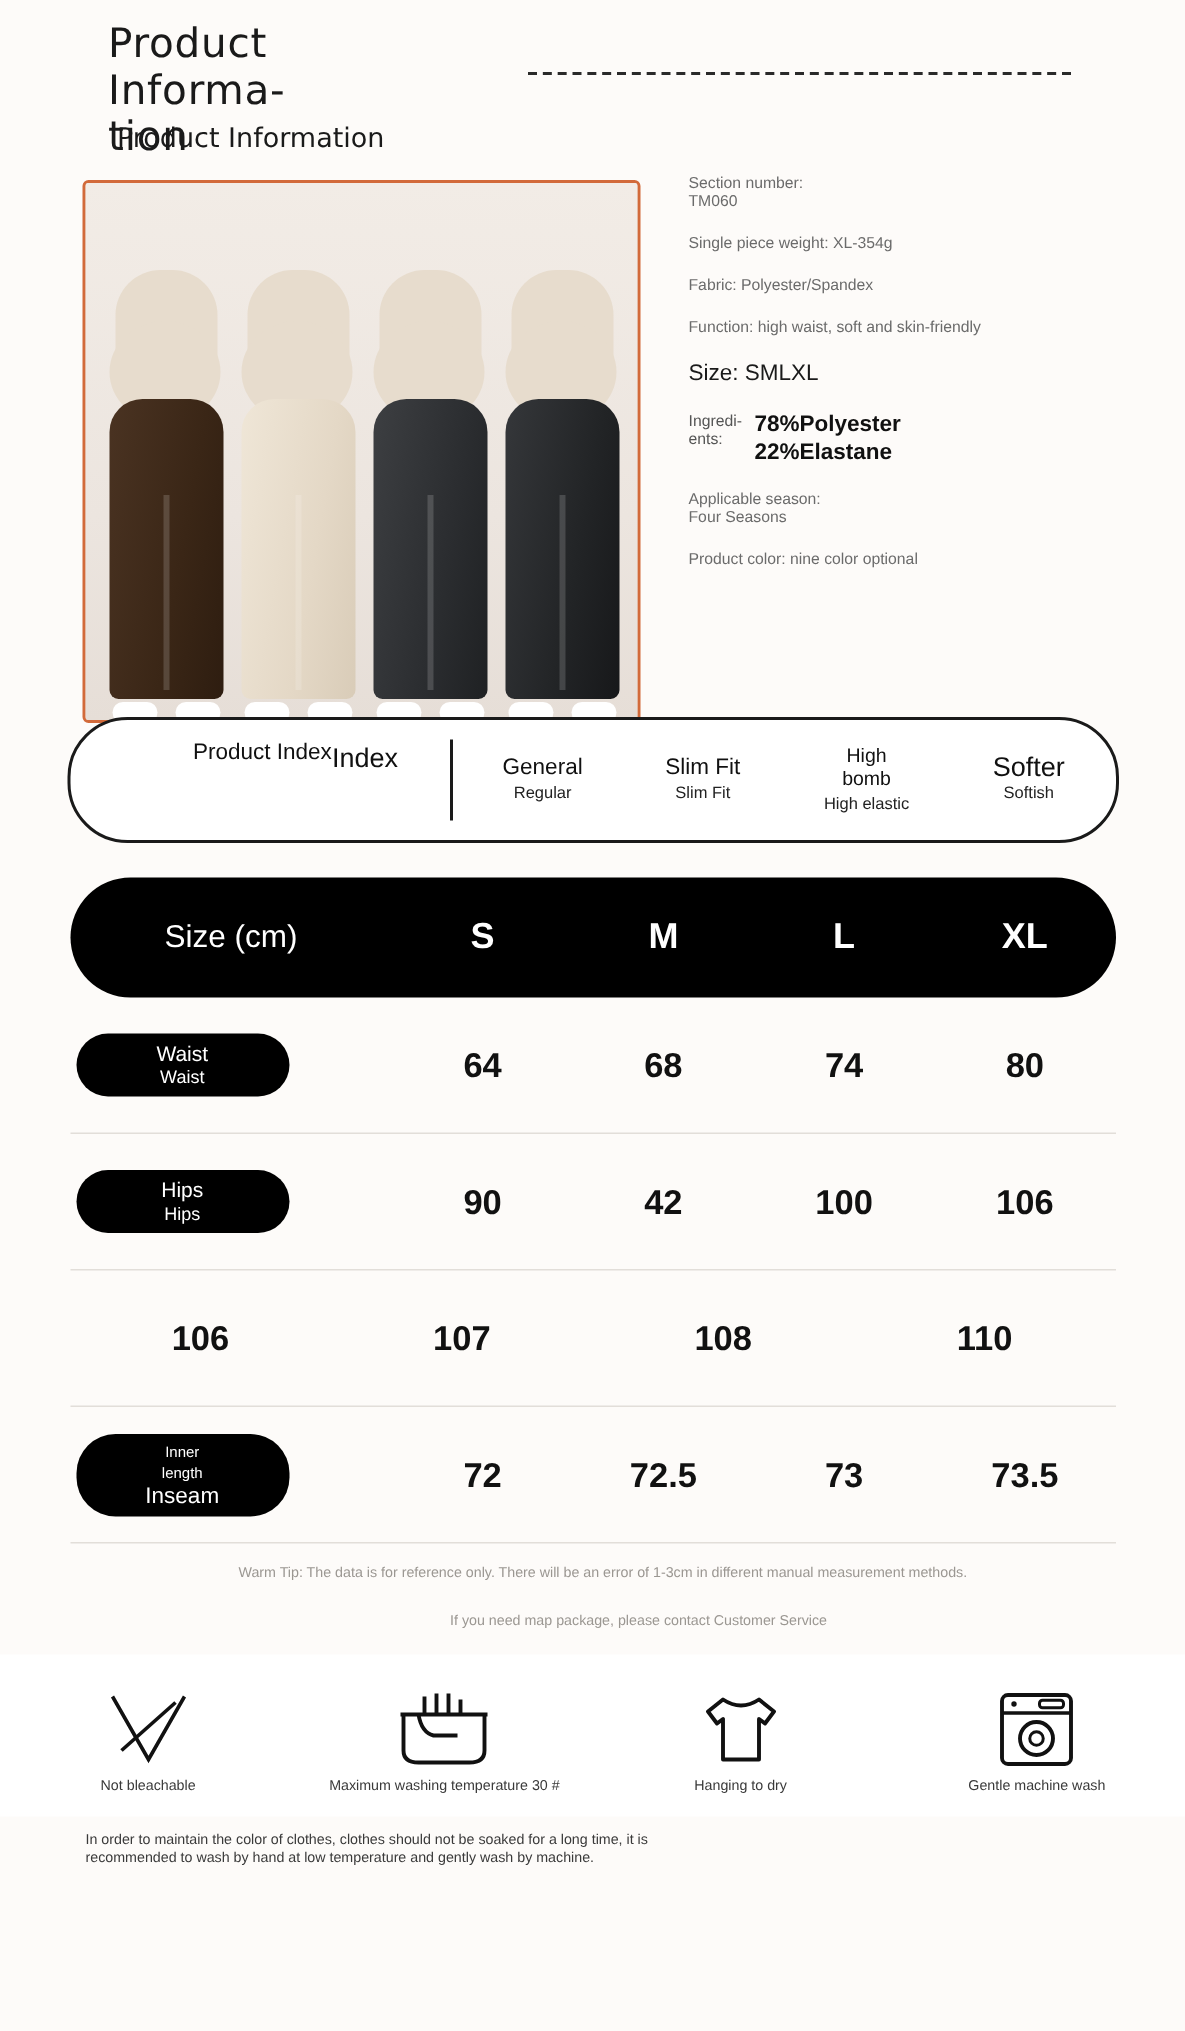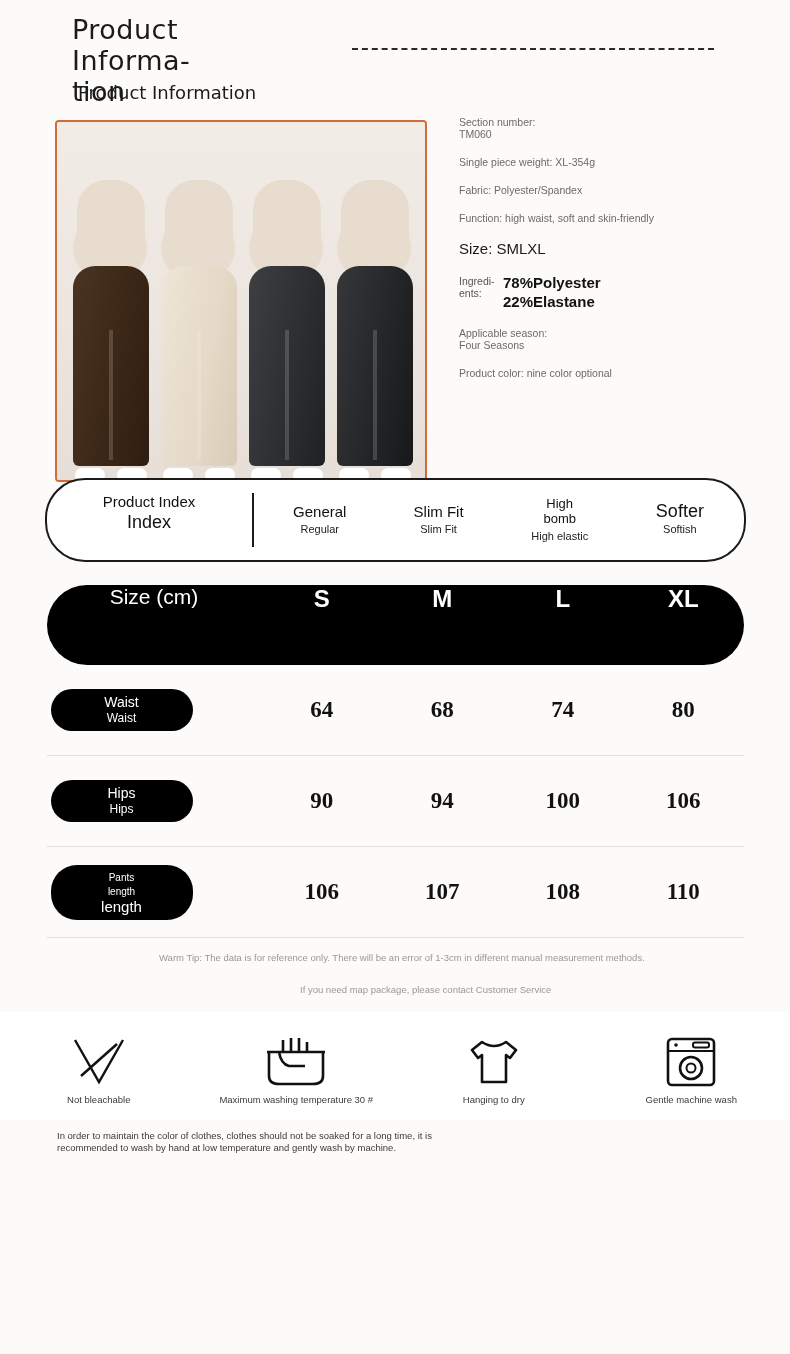--- a/index.html
+++ b/index.html
@@ -163,22 +163,23 @@
     display: flex;
     align-items: center;
     background: #fff;
   }
   .index-left {
     width: 205px;
     text-align: center;
     border-right: 2px solid #1a1a1a;
     height: 54px;
     display: flex;
-    flex-direction: column;
-    justify-content: flex-start;
+    flex-direction: row;
+    justify-content: center;
+    margin-left: 48px;
   }
   .index-left .t1 { font-size: 15px; color: #111; }
   .index-left .t2 { font-size: 18px; color: #111; margin-top: 2px; }
   .index-items {
     flex: 1;
     display: flex;
     justify-content: space-around;
     align-items: center;
     padding: 0 6px;
   }
@@ -189,20 +190,21 @@
   .index-item.soft .a { font-size: 18px; }
 
   
   .size-header {
     margin: 23px auto 0;
     width: 697px;
     height: 80px;
     background: #000;
     border-radius: 40px;
     display: flex;
+    align-items: center;
     color: #fff;
   }
   .size-header .label {
     width: 215px;
     text-align: center;
     font-size: 21px;
   }
   .size-header .cols {
     flex: 1;
     display: flex;
@@ -237,21 +239,21 @@
     background: #000;
     color: #fff;
     border-radius: 26px;
     text-align: center;
     line-height: 14px;
   }
   .chip .c1 { font-size: 14px; }
   .chip .c2 { font-size: 12px; margin-top: 2px; }
   .chip.small .c1 { font-size: 10px; }
   .chip.small .c2 { font-size: 15px; margin-top: 1px; }
-  .row-vals { flex: 1; display: flex; font-family: Liberation Serif, serif; }
+  .row-vals { flex: 1; display: flex; }
   .row-vals .v {
     flex: 1;
     text-align: center;
     font-size: 23px;
     font-weight: 700;
     color: #111;
   }
 
   .warm-tip {
     width: 580px;
@@ -422,41 +424,49 @@
 
   <div class="size-row">
     <div class="row-chip">
       <div class="chip">
         <div class="c1">Hips</div>
         <div class="c2">Hips</div>
       </div>
     </div>
     <div class="row-vals">
       <div class="v">90</div>
-      <div class="v">94</div>
+      <div class="v">42</div>
       <div class="v">100</div>
       <div class="v">106</div>
     </div>
   </div>
 
   <div class="size-row">
-    <div class="row-chip">
-      <div class="chip small">
-        <div class="c1" style="width:50px;margin:0 auto;">Pants length</div>
-        <div class="c2">length</div>
-      </div>
-    </div>
     <div class="row-vals">
       <div class="v">106</div>
       <div class="v">107</div>
       <div class="v">108</div>
       <div class="v">110</div>
     </div>
   </div>
 
+  <div class="size-row" style="border-bottom:1px solid #e2ded9;">
+    <div class="row-chip">
+      <div class="chip small">
+        <div class="c1" style="width:50px;margin:0 auto;">Inner length</div>
+        <div class="c2">Inseam</div>
+      </div>
+    </div>
+    <div class="row-vals">
+      <div class="v">72</div>
+      <div class="v">72.5</div>
+      <div class="v">73</div>
+      <div class="v">73.5</div>
+    </div>
+  </div>
 </div>
 
 <div class="warm-tip">Warm Tip: The data is for reference only. There will be an error of 1-3cm in different manual measurement methods.</div>
 <div class="map-note">If you need map package, please contact Customer Service</div>
 
 <div class="care-band">
 
   <div class="care-item">
     <span>
       <svg width="60" height="52" viewBox="0 0 60 52">

